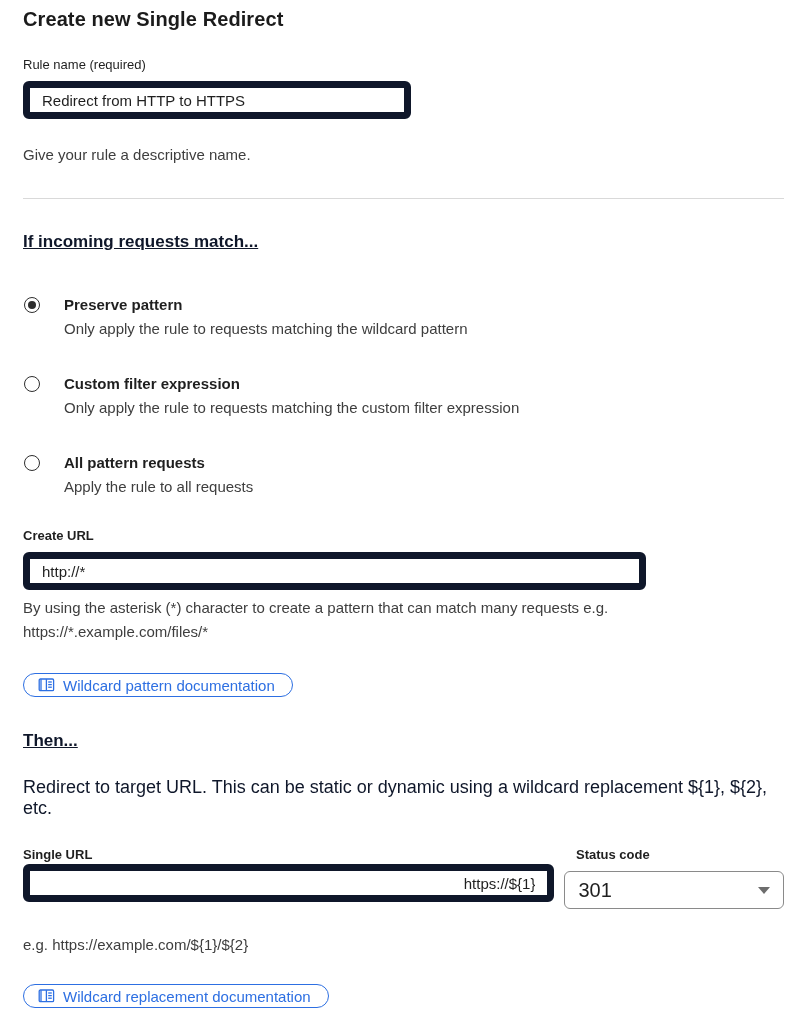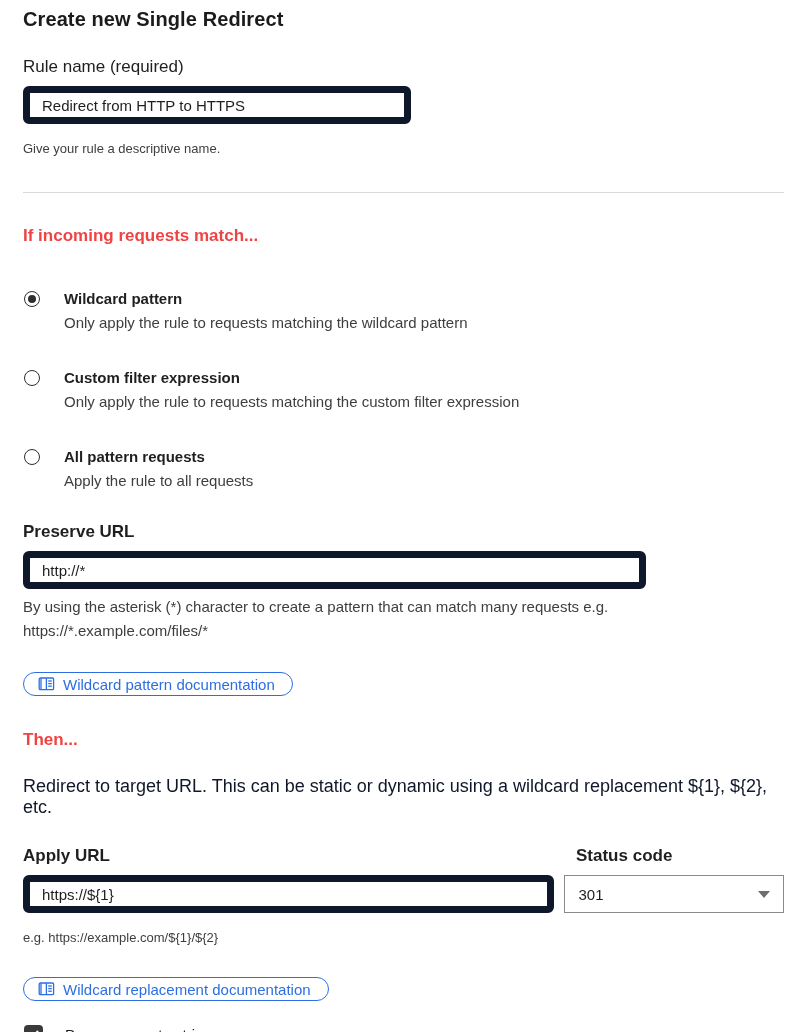--- a/index.html
+++ b/index.html
@@ -14,21 +14,21 @@
   .page { padding: 8px 7px 0 23px; }
 
   h1.page-title {
     font-size: 20px;
     font-weight: 700;
     color: #1b1b1b;
     letter-spacing: 0.1px;
   }
 
   .field-label {
-    font-size: 17px;
+    font-size: 13px;
     color: #1f1f1f;
     margin-top: 26px;
   }
   .field-label.bold { font-weight: 700; }
 
   input.text-input {
     display: block;
     margin-top: 9px;
     height: 38px;
     border: 7px solid #0f172a;
@@ -37,38 +37,39 @@
     font-size: 15px;
     font-family: "Liberation Sans", sans-serif;
     color: #1f1f1f;
     background: #ffffff;
     outline: none;
   }
   .rule-name-input { width: 388px; }
   .full-width-input { width: 623px; }
 
   .help-text {
-    margin-top: 13px;
-    font-size: 13px;
+    margin-top: 24px;
+    font-size: 15px;
     color: #3e3e3e;
     line-height: 24px;
   }
 
   .divider {
     margin-top: 31px;
     border: none;
     border-top: 1px solid #d9d9d9;
     height: 0;
   }
 
   h2.section-heading {
     margin-top: 33px;
     font-size: 17px;
     font-weight: 700;
-    color: #ef4444;
+    color: #0f172a;
+    text-decoration: underline;
   }
 
   .radio-group { margin-top: 44px; }
   .radio-option { display: flex; margin-bottom: 37px; cursor: pointer; }
   .radio-option:last-child { margin-bottom: 0; }
   .radio-circle {
     flex: 0 0 auto;
     width: 16px; height: 16px;
     margin: 1px 0 0 1px;
     border: 1.5px solid #2e2e2e;
@@ -110,36 +111,36 @@
 
   .then-desc {
     margin-top: 26px;
     font-size: 18px;
     color: #0f172a;
   }
 
   .labels-row { display: flex; margin-top: 28px; }
   .labels-row .left-label { width: 553px; }
   .inputs-row { display: flex; margin-top: 0; align-items: flex-start; }
-  .inputs-row input { margin-top: 9px; }
+  .inputs-row input { margin-top: 2px; text-align: right; }
   .target-url-input { width: 543px; }
 
   .select-box {
     margin-top: 9px;
     margin-left: 10px;
     width: 224px;
     height: 38px;
     border: 1px solid #8a8a8a;
-    border-radius: 0;
+    border-radius: 6px;
     background: #ffffff;
     display: flex;
     align-items: center;
     justify-content: space-between;
     padding: 0 13px;
-    font-size: 15px;
+    font-size: 20px;
     color: #1f1f1f;
     cursor: pointer;
   }
   .caret-down {
     width: 0; height: 0;
     border-left: 6px solid transparent;
     border-right: 6px solid transparent;
     border-top: 7px solid #6d6d6d;
   }
 
@@ -169,21 +170,21 @@
 
   <hr class="divider">
 
   <h2 class="section-heading">If incoming requests match...</h2>
 
   <div class="radio-group">
 
     <div class="radio-option">
       <div class="radio-circle selected"></div>
       <div class="radio-texts">
-        <div class="radio-label">Wildcard pattern</div>
+        <div class="radio-label">Preserve pattern</div>
         <div class="radio-desc">Only apply the rule to requests matching the wildcard pattern</div>
       </div>
     </div>
 
     <div class="radio-option">
       <div class="radio-circle"></div>
       <div class="radio-texts">
         <div class="radio-label">Custom filter expression</div>
         <div class="radio-desc">Only apply the rule to requests matching the custom filter expression</div>
       </div>
@@ -192,21 +193,21 @@
     <div class="radio-option">
       <div class="radio-circle"></div>
       <div class="radio-texts">
         <div class="radio-label">All pattern requests</div>
         <div class="radio-desc">Apply the rule to all requests</div>
       </div>
     </div>
 
   </div>
 
-  <div class="field-label bold" style="margin-top:32px;">Preserve URL</div>
+  <div class="field-label bold" style="margin-top:32px;">Create URL</div>
   <input type="text" class="text-input full-width-input" value="http://*" style="">
   <div class="pattern-help">
     <div>By using the asterisk (*) character to create a pattern that can match many requests e.g.</div>
     <div>https://*.example.com/files/*</div>
   </div>
 
   <button class="doc-pill">
     <span>
       <svg width="17" height="16" viewBox="0 0 17 16" fill="none" stroke="currentColor" stroke-width="1.3">
         <rect x="1.2" y="2" width="14.4" height="11.6" rx="1.2"></rect>
@@ -218,21 +219,21 @@
       </svg>
     </span>
     <span>Wildcard pattern documentation</span>
   </button>
 
   <h2 class="section-heading" style="margin-top:34px;">Then...</h2>
 
   <div class="then-desc">Redirect to target URL. This can be static or dynamic using a wildcard replacement ${1}, ${2}, etc.</div>
 
   <div class="labels-row">
-    <div class="field-label bold left-label" style="margin-top:0;">Apply URL</div>
+    <div class="field-label bold left-label" style="margin-top:0;">Single URL</div>
     <div class="field-label bold" style="margin-top:0;">Status code</div>
   </div>
 
   <div class="inputs-row">
     <input type="text" class="text-input target-url-input" value="https://${1}" style="">
     <div class="select-box">
       <span>301</span>
       <span class="caret-down"></span>
     </div>
   </div>

